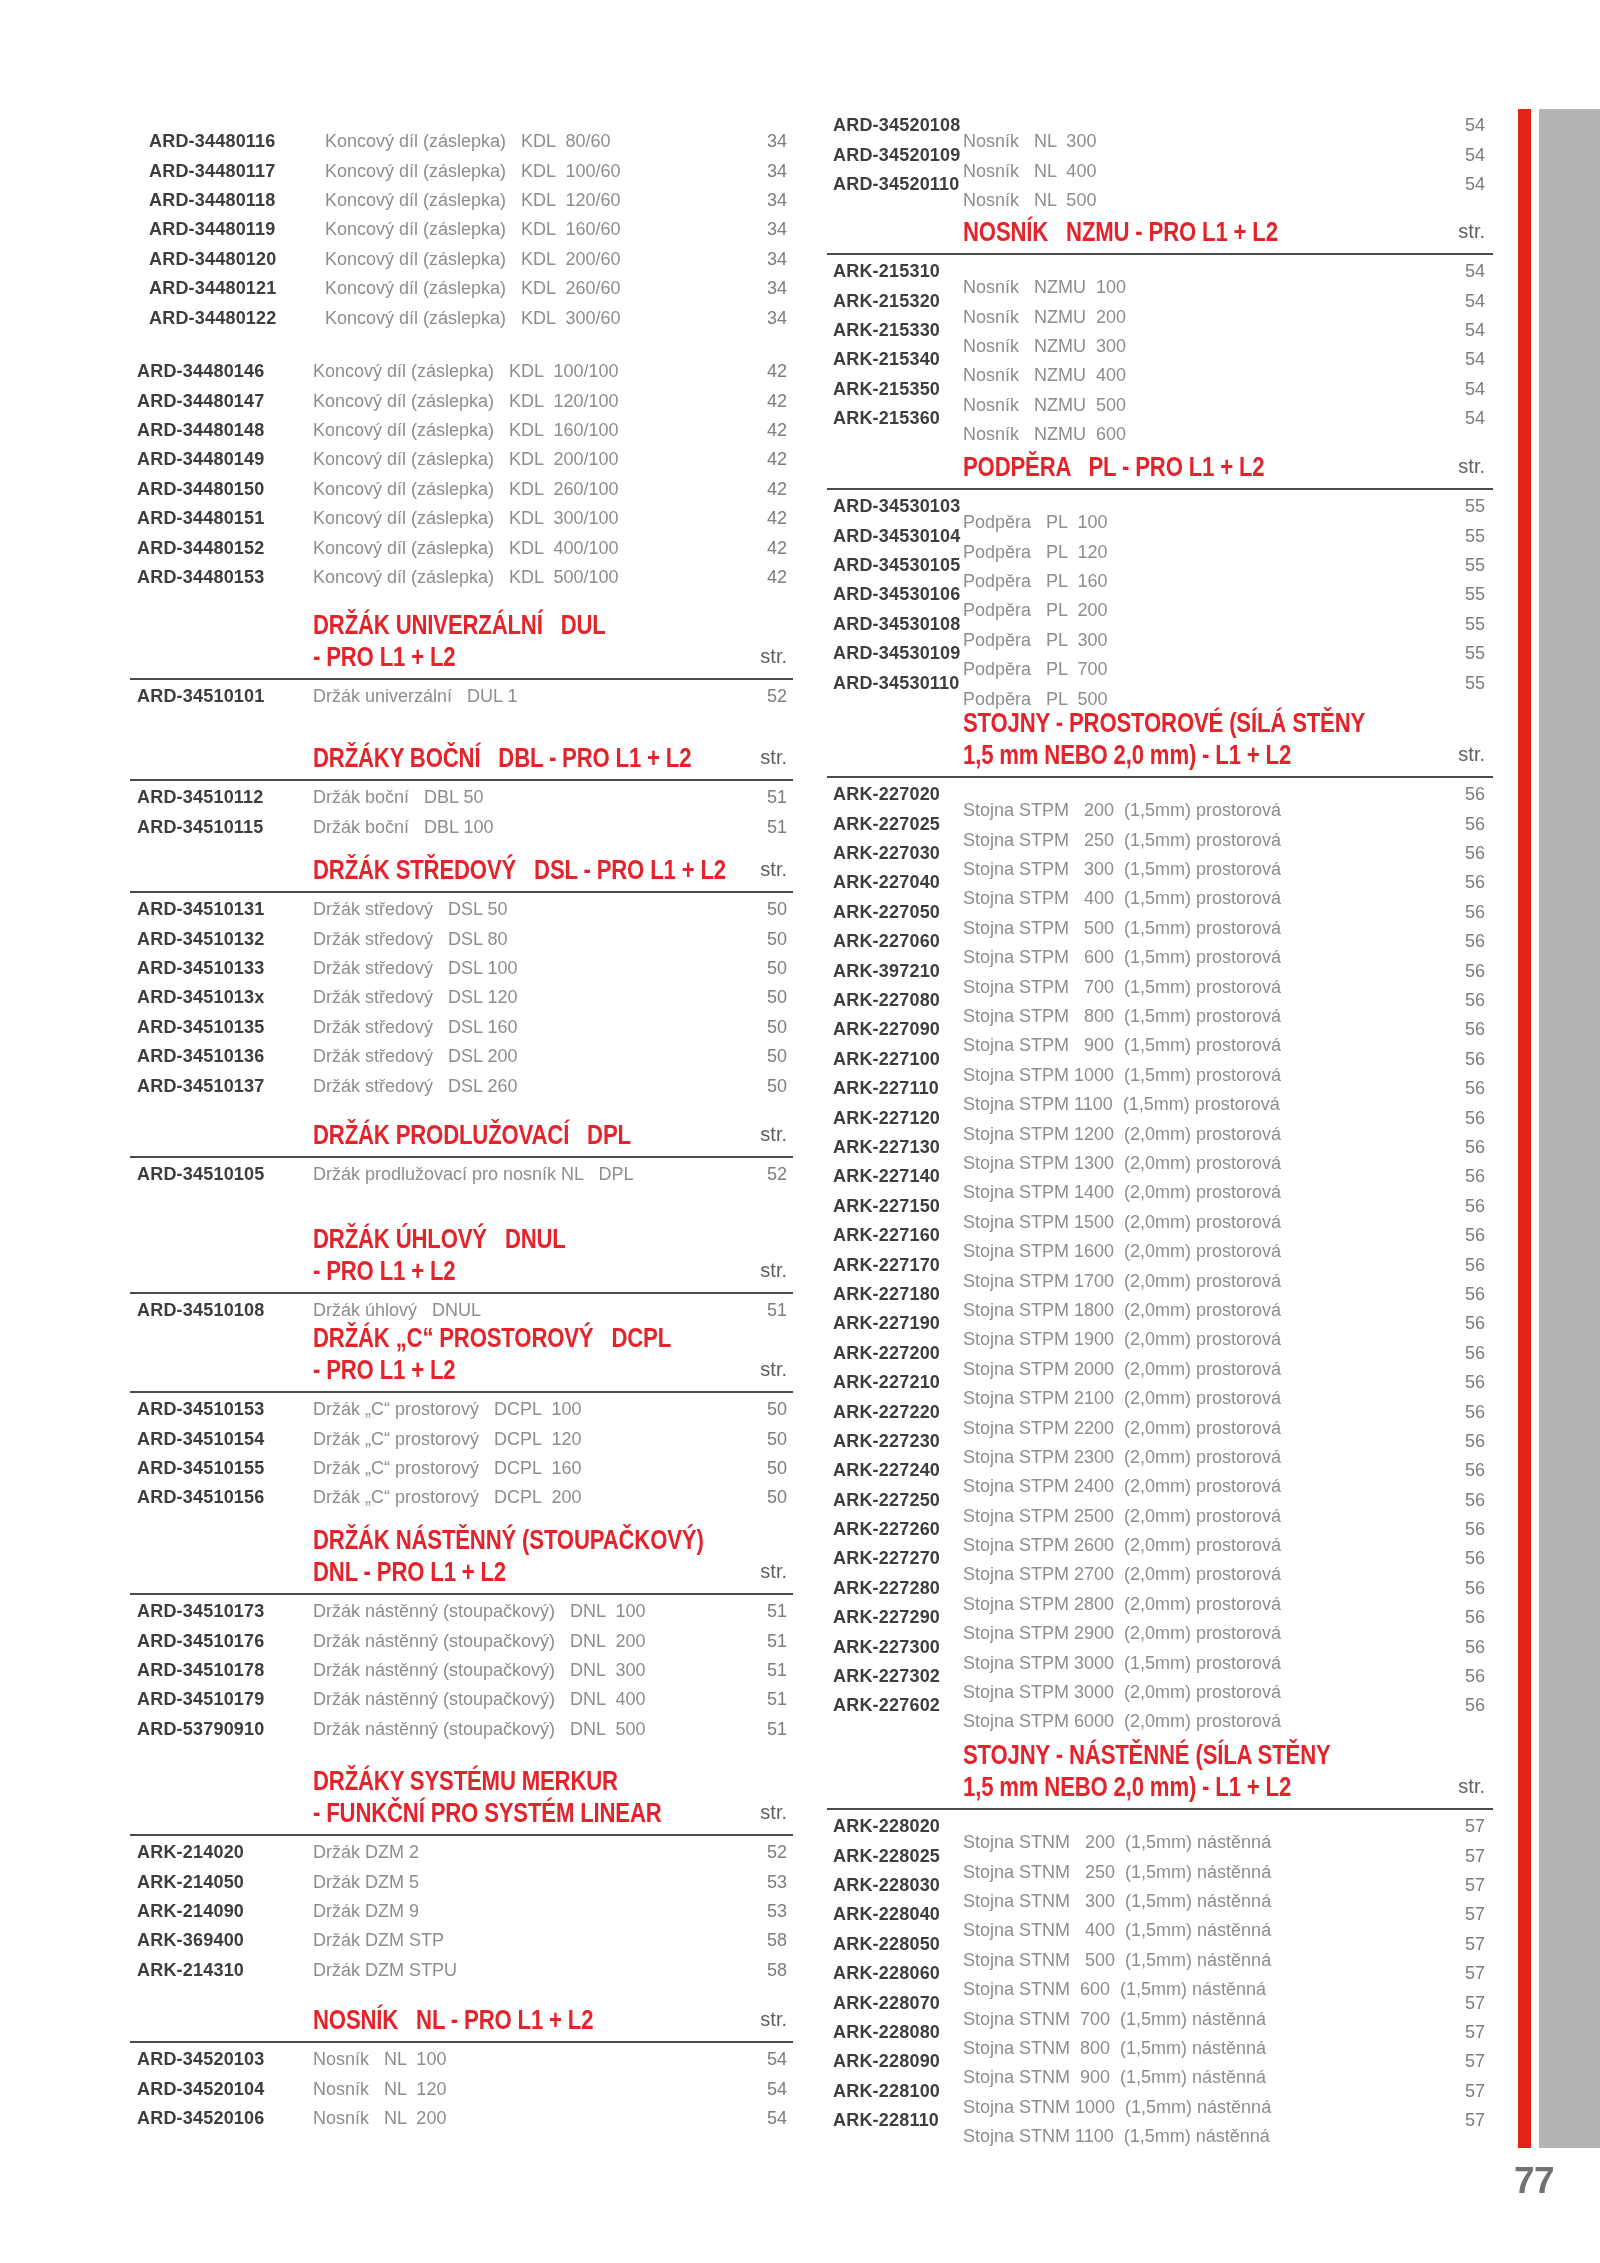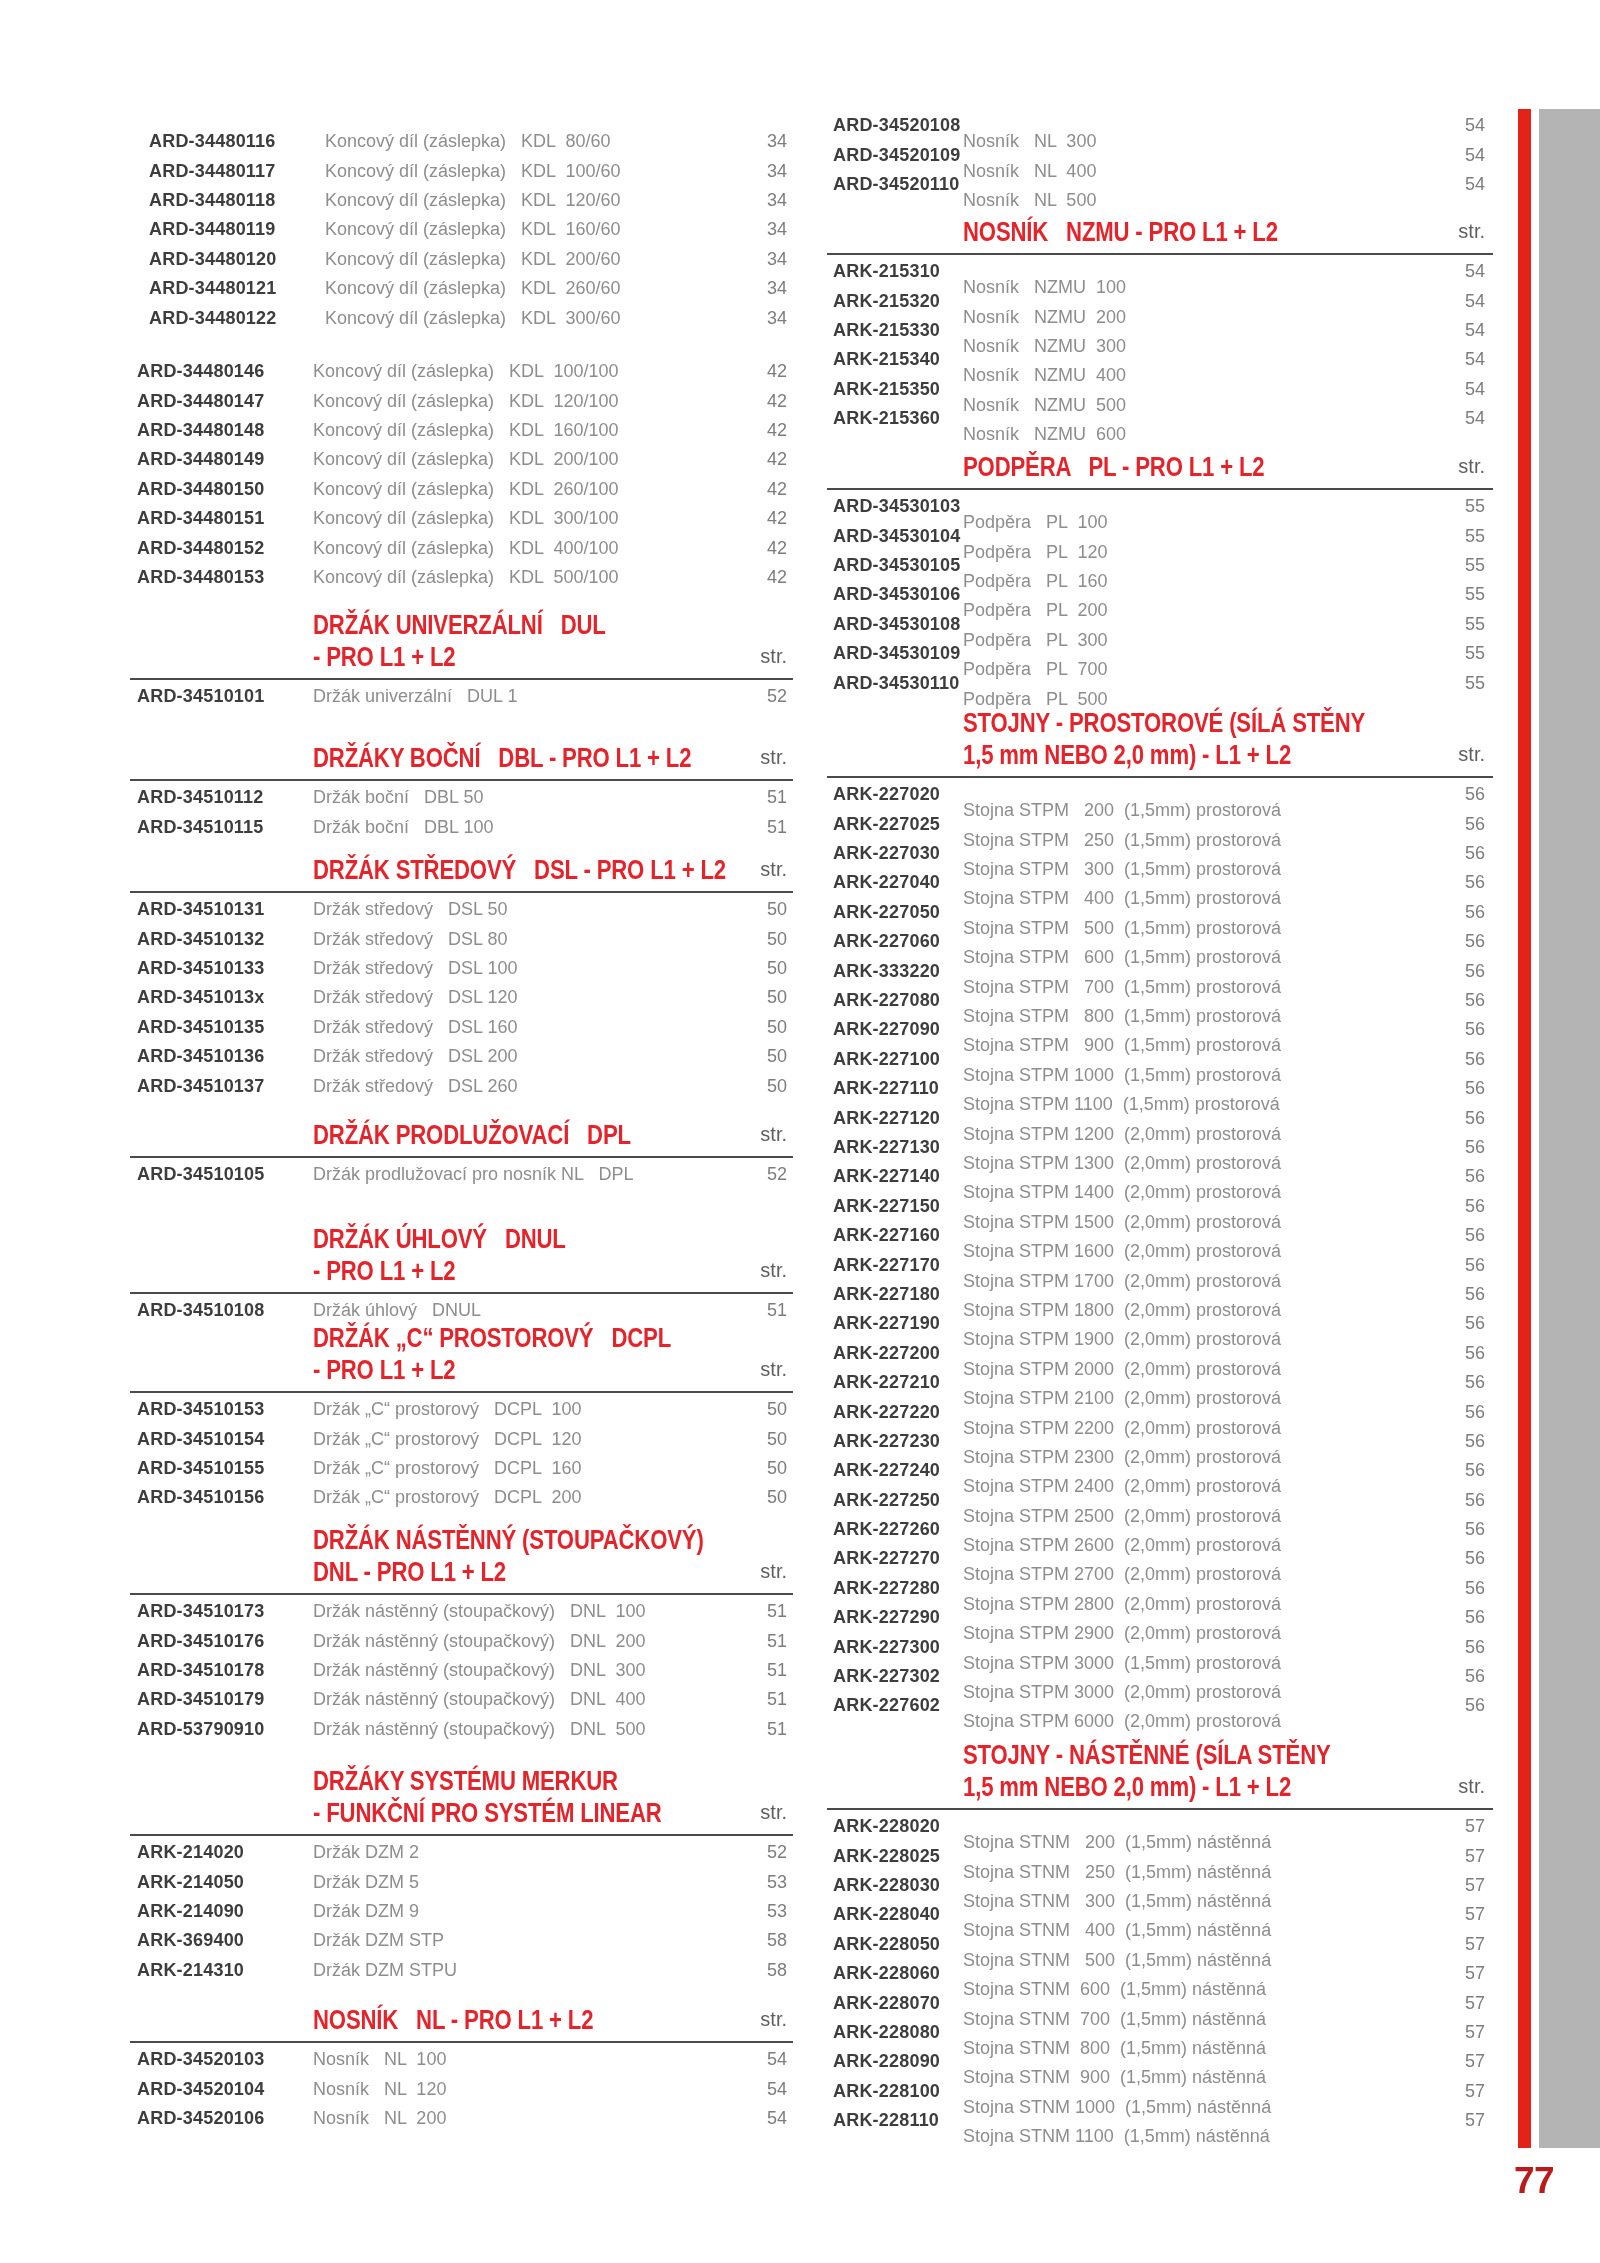--- a/index.html
+++ b/index.html
@@ -32,21 +32,21 @@
   #col-right .code{left:6px;}
   .desc{position:absolute;color:#8d8d8d;}
   #col-left .desc{left:183px;}
   #col-right .desc{left:136px;margin-top:16px;}
   .num{position:absolute;right:6px;color:#7d7d7d;}
   #col-right .num{right:8px;}
   .bar{position:absolute;top:109px;height:2039px;}
   .bar-red{left:1518px;width:13px;background:#e42318;}
   .bar-gray{left:1539px;width:61px;background:#b4b4b4;}
   .page-num{
-    position:absolute;left:1514px;top:2160px;color:#b91c1c;
+    position:absolute;left:1514px;top:2160px;color:#737373;
     font-size:37px;font-weight:700;letter-spacing:-0.5px;
   }
 </style>
 </head>
 <body>
 
 <div class="page">
   <div class="col" id="col-left">
       <div class="section" style="top: 127.3px; margin-left: 12px;">
         <div class="rows">
@@ -233,21 +233,21 @@
           <span class="str">str.</span>
         </div>
         <div class="rule"></div>
         <div class="rows">
           <div class="row"><span class="code">ARK-227020</span><span class="desc">Stojna STPM   200  (1,5mm) prostorová</span><span class="num">56</span></div>
           <div class="row"><span class="code">ARK-227025</span><span class="desc">Stojna STPM   250  (1,5mm) prostorová</span><span class="num">56</span></div>
           <div class="row"><span class="code">ARK-227030</span><span class="desc">Stojna STPM   300  (1,5mm) prostorová</span><span class="num">56</span></div>
           <div class="row"><span class="code">ARK-227040</span><span class="desc">Stojna STPM   400  (1,5mm) prostorová</span><span class="num">56</span></div>
           <div class="row"><span class="code">ARK-227050</span><span class="desc">Stojna STPM   500  (1,5mm) prostorová</span><span class="num">56</span></div>
           <div class="row"><span class="code">ARK-227060</span><span class="desc">Stojna STPM   600  (1,5mm) prostorová</span><span class="num">56</span></div>
-          <div class="row"><span class="code">ARK-333220</span><span class="desc">Stojna STPM   700  (1,5mm) prostorová</span><span class="num">56</span></div>
+          <div class="row"><span class="code">ARK-397210</span><span class="desc">Stojna STPM   700  (1,5mm) prostorová</span><span class="num">56</span></div>
           <div class="row"><span class="code">ARK-227080</span><span class="desc">Stojna STPM   800  (1,5mm) prostorová</span><span class="num">56</span></div>
           <div class="row"><span class="code">ARK-227090</span><span class="desc">Stojna STPM   900  (1,5mm) prostorová</span><span class="num">56</span></div>
           <div class="row"><span class="code">ARK-227100</span><span class="desc">Stojna STPM 1000  (1,5mm) prostorová</span><span class="num">56</span></div>
           <div class="row"><span class="code">ARK-227110</span><span class="desc">Stojna STPM 1100  (1,5mm) prostorová</span><span class="num">56</span></div>
           <div class="row"><span class="code">ARK-227120</span><span class="desc">Stojna STPM 1200  (2,0mm) prostorová</span><span class="num">56</span></div>
           <div class="row"><span class="code">ARK-227130</span><span class="desc">Stojna STPM 1300  (2,0mm) prostorová</span><span class="num">56</span></div>
           <div class="row"><span class="code">ARK-227140</span><span class="desc">Stojna STPM 1400  (2,0mm) prostorová</span><span class="num">56</span></div>
           <div class="row"><span class="code">ARK-227150</span><span class="desc">Stojna STPM 1500  (2,0mm) prostorová</span><span class="num">56</span></div>
           <div class="row"><span class="code">ARK-227160</span><span class="desc">Stojna STPM 1600  (2,0mm) prostorová</span><span class="num">56</span></div>
           <div class="row"><span class="code">ARK-227170</span><span class="desc">Stojna STPM 1700  (2,0mm) prostorová</span><span class="num">56</span></div>

